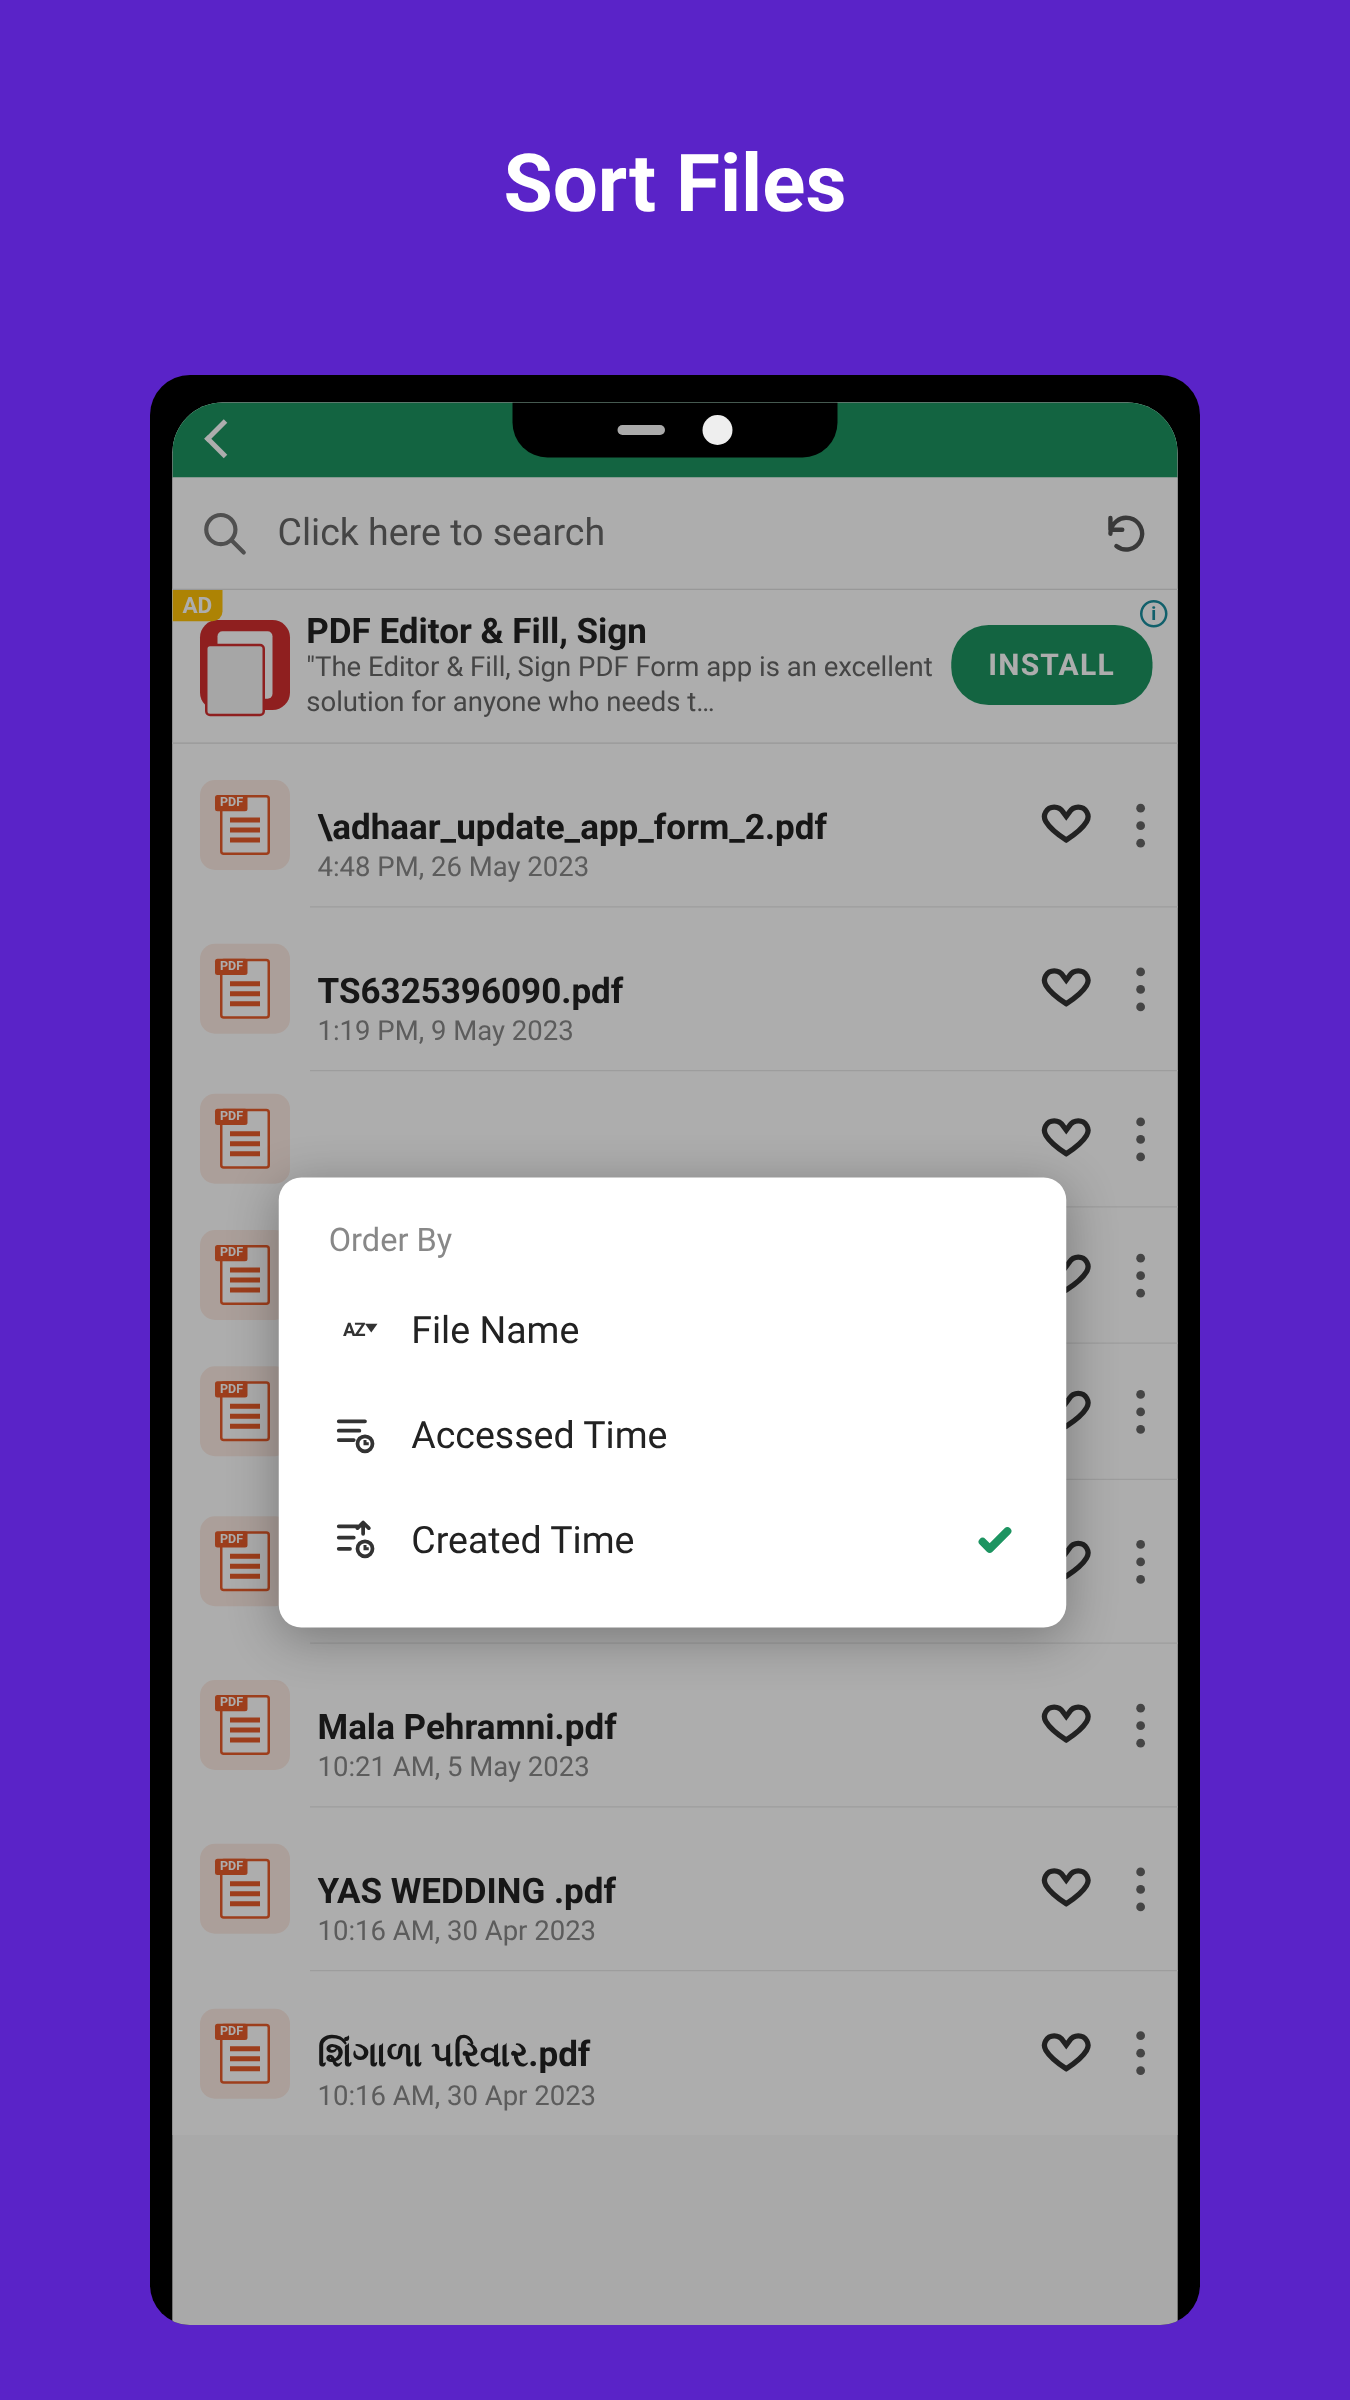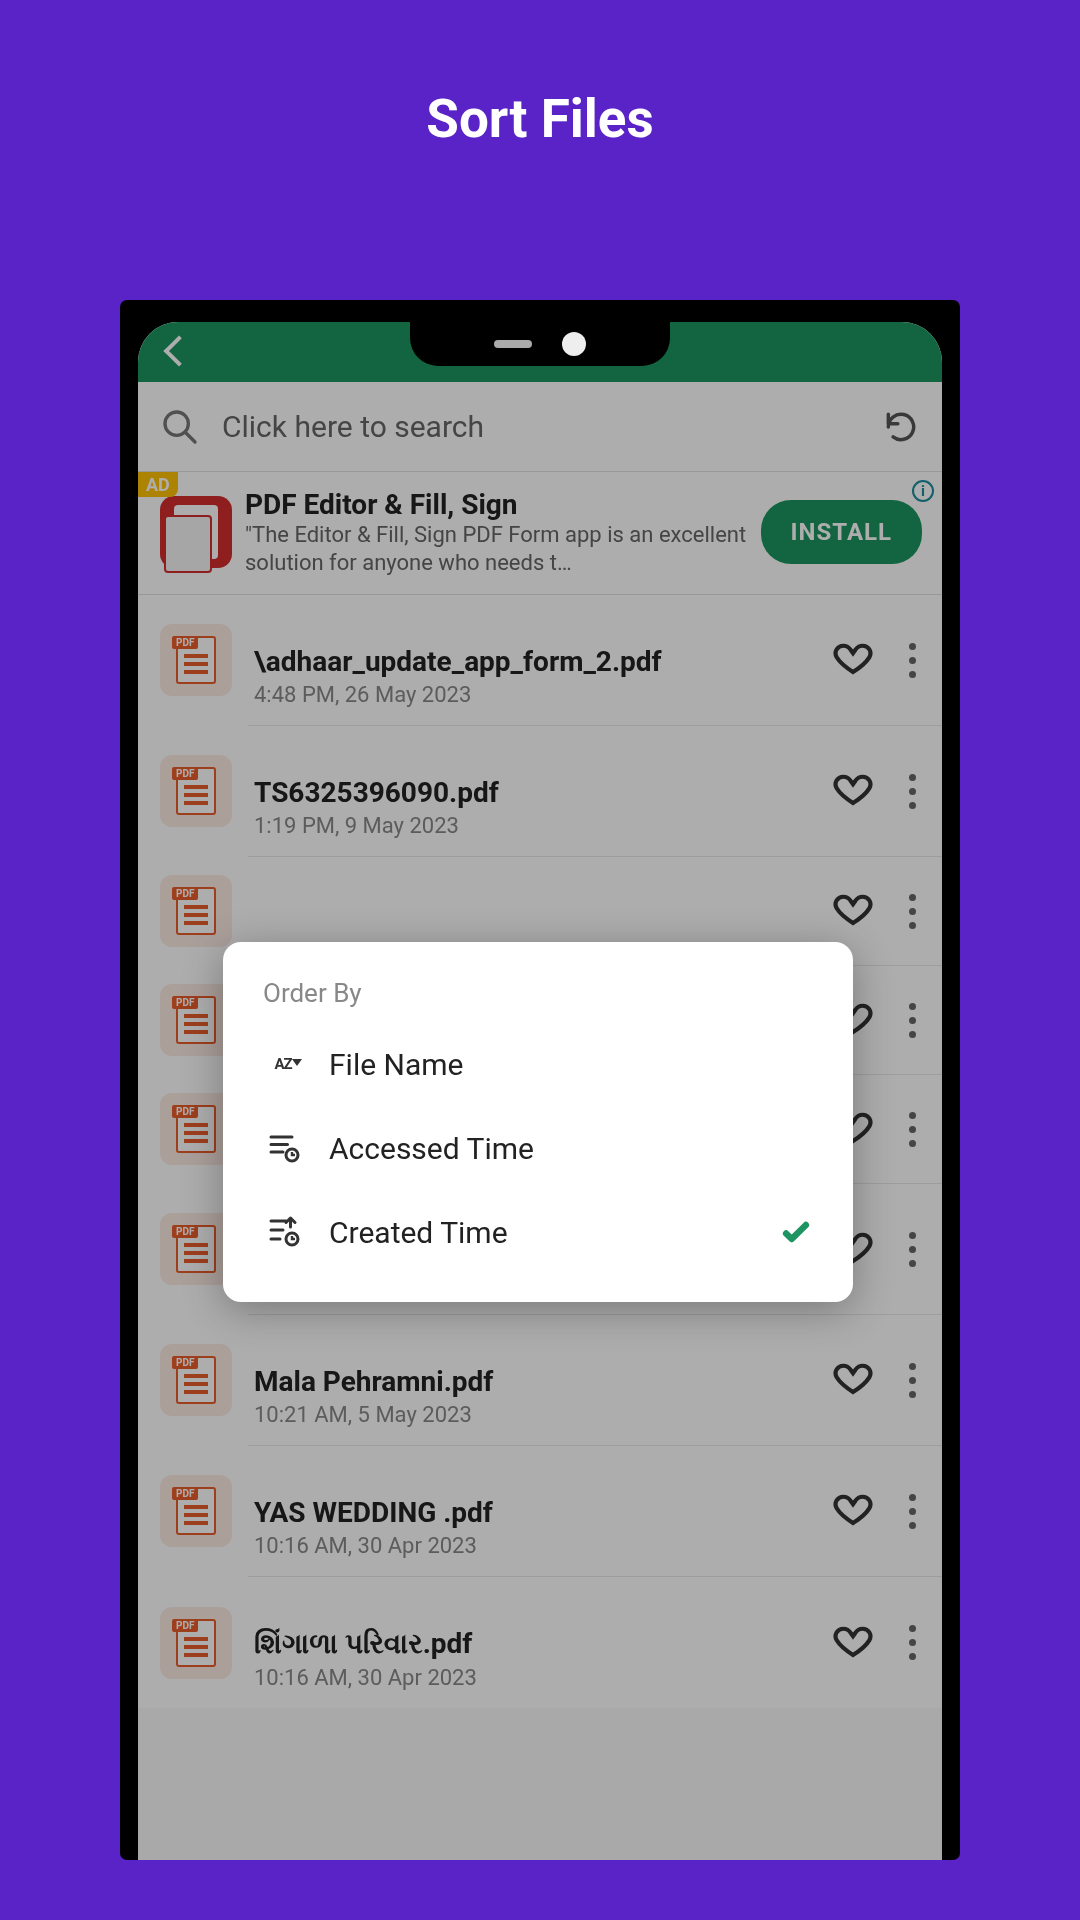--- a/index.html
+++ b/index.html
@@ -1,18 +1,18 @@
 <!DOCTYPE html>
 <html><head>
 <meta charset="utf-8">
 <style>
   * { margin: 0; padding: 0; box-sizing: border-box; font-family: -apple-system, BlinkMacSystemFont, "Segoe UI", Roboto, sans-serif; }
   body { background: #5a23c8; width: 1080px; height: 1920px; position: relative; overflow: hidden; }
-  .page-title { color: #fff; font-size: 53px; font-weight: 700; text-align: center; padding-top: 88px; }
-  .phone-frame { position: absolute; left: 120px; top: 300px; width: 840px; height: 1560px; border-radius: 7px; background: #000; padding: 22px 18px 0 18px; overflow: hidden; }
+  .page-title { color: #fff; font-size: 64px; font-weight: 700; text-align: center; padding-top: 110px; }
+  .phone-frame { position: absolute; left: 120px; top: 300px; width: 840px; height: 1560px; border-radius: 32px; background: #000; padding: 22px 18px 0 18px; overflow: hidden; }
   .screen { position: relative; width: 100%; height: 100%; background: #fafafa; border-radius: 40px 40px 0 0; overflow: hidden; }
   .notch { position: absolute; top: 0; left: 50%; transform: translateX(-50%); width: 260px; height: 44px; background: #000; border-radius: 0 0 28px 28px; z-index: 30; display: flex; align-items: center; justify-content: center; gap: 30px; }
   .notch-dash { width: 38px; height: 8px; border-radius: 4px; background: #aaa; }
   .notch-dot { width: 24px; height: 24px; border-radius: 50%; background: #eee; }
   .dim-overlay { position: absolute; inset: 0; background: rgba(0,0,0,.32); z-index: 10; }
   .app-header { background: #1d9461; height: 60px; }
   .back-chevron { position: absolute; top: 12px; left: 20px; width: 34px; height: 34px; }
   .back-chevron::before { content:""; position:absolute; width:18px; height:18px; border-left:4px solid #fff; border-bottom:4px solid #fff; transform: rotate(45deg); top:6px; left:10px; }
   .search-bar { height: 90px; background: #fff; border-bottom: 1px solid #e0e0e0; display: flex; align-items: center; padding: 0 22px; gap: 22px; }
   .search-icon-svg { width: 40px; height: 40px; }

